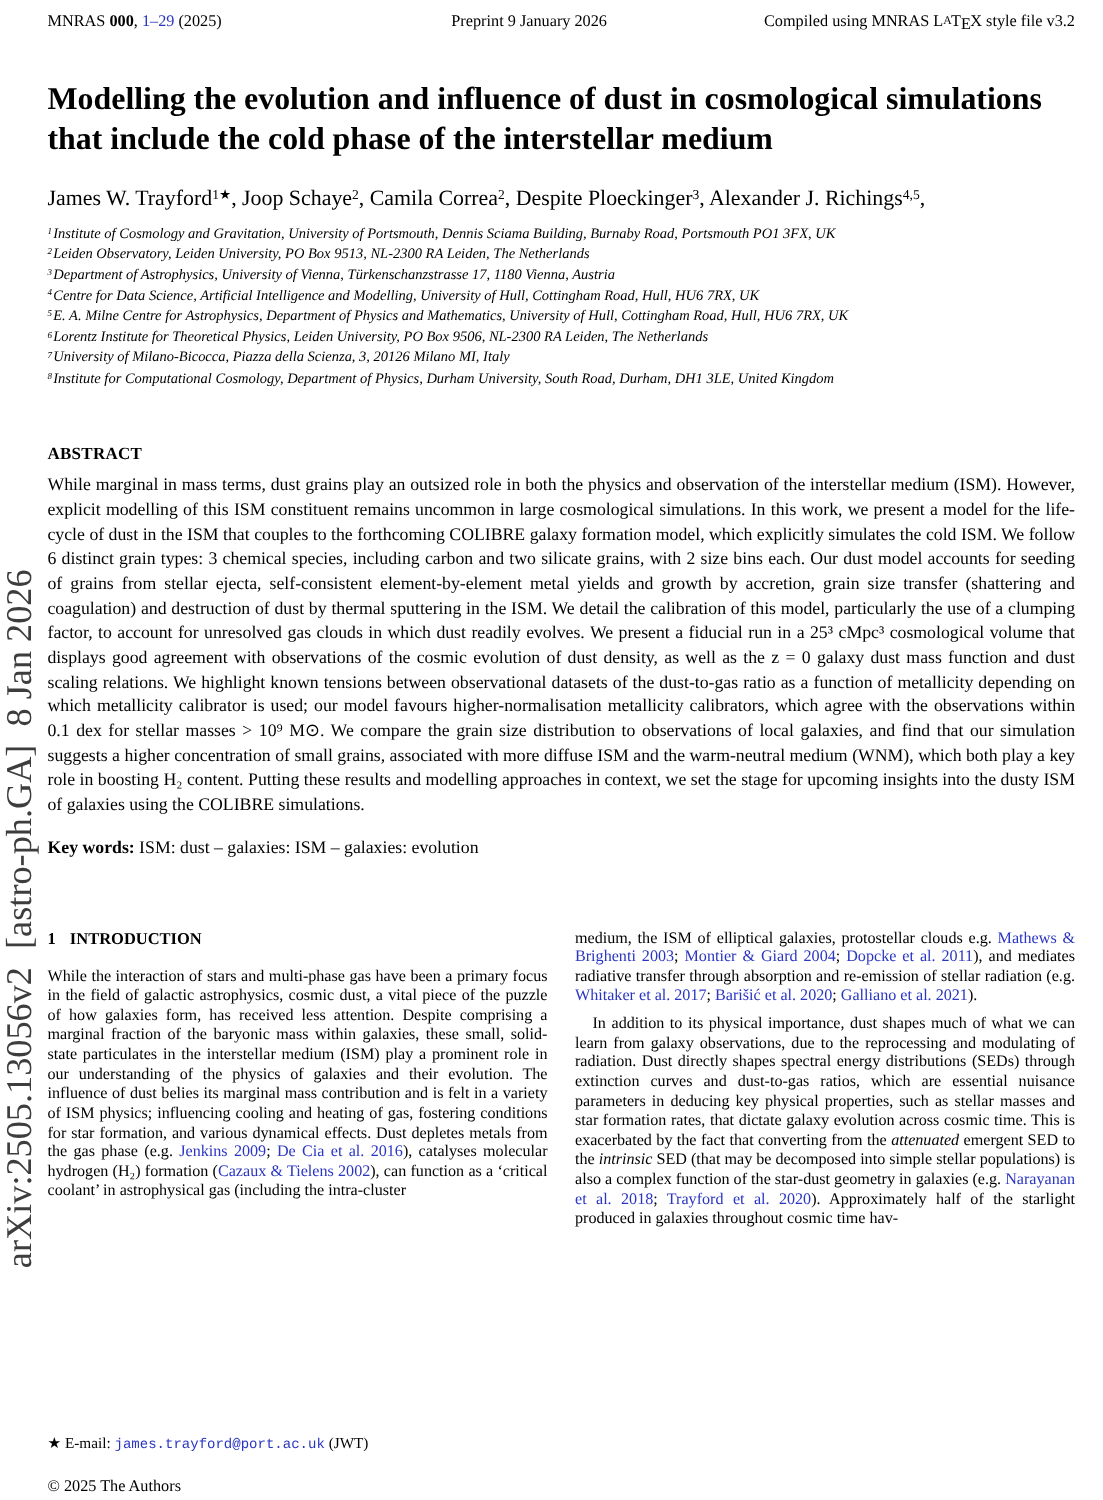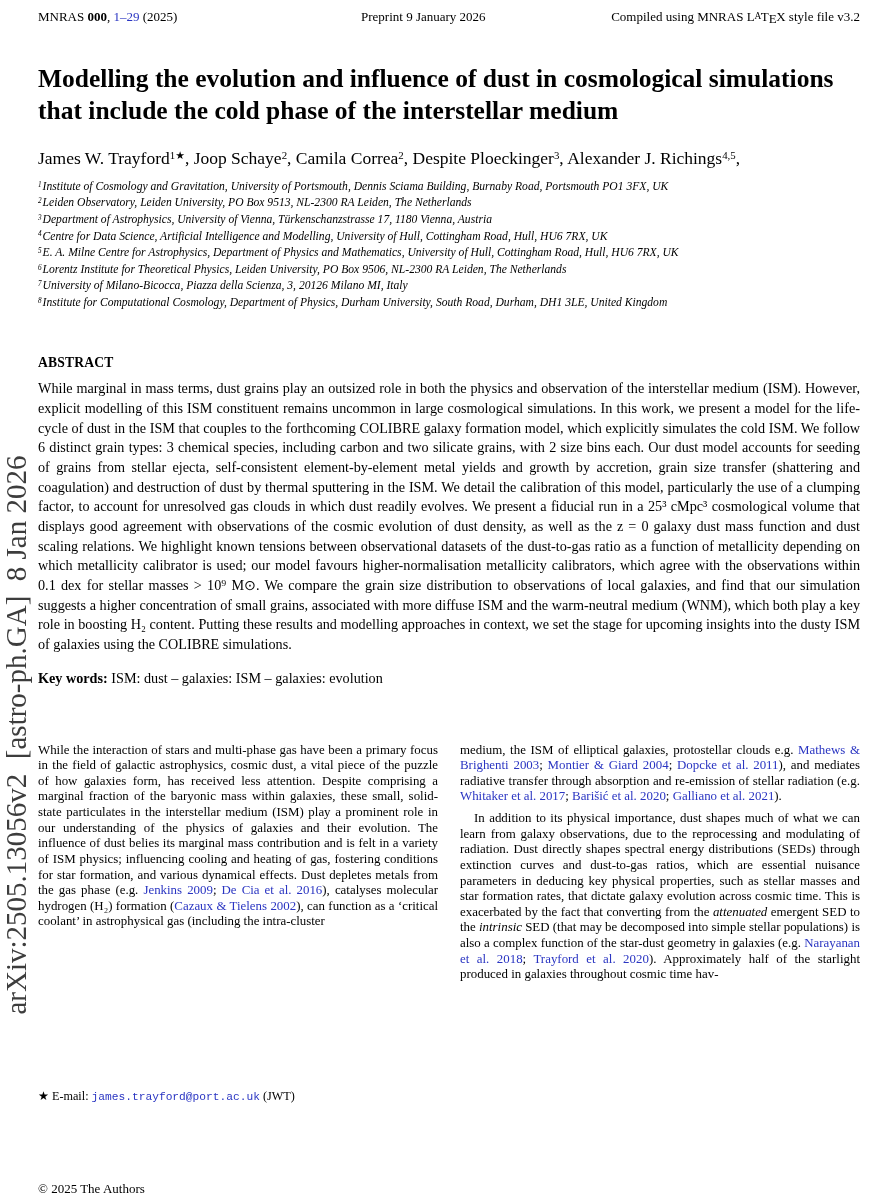--- a/index.html
+++ b/index.html
@@ -37,21 +37,21 @@
   .abs-head { margin-top:44px; font-weight:bold; font-size:13.6px; letter-spacing:0.2px; }
   .abs-text { margin-top:8px; font-size:14.2px; line-height:1.385; text-align:justify; }
   .keywords { margin-top:15px; font-size:14.2px; }
   .kw-label { font-weight:bold; }
 
   .columns { margin-top:56px; display:flex; gap:22px; }
   .col { flex:1; font-size:12.9px; line-height:1.21; text-align:justify; }
   .col h2 { font-size:13.2px; font-weight:bold; margin-bottom:15px; word-spacing:8px; }
   .para-indent { text-indent:14px; margin-top:6px; }
 
-  .footnote { position:absolute; left:38px; top:1089px; width:402px; font-size:12.2px; }
+  .footnote { position:absolute; left:38px; top:1147px; width:402px; font-size:12.2px; }
   .footer   { position:absolute; left:38px; top:1181px; font-size:13px; }
 
   
   .seg-cite { color:#2a35c2; }
   .seg-mono { font-family:"Liberation Mono","DejaVu Sans Mono",monospace; color:#2a35c2; font-size:92%; }
   .seg-b { font-weight:bold; }
   .seg-it { font-style:italic; }
   .seg-sup { font-size:62%; position:relative; top:-0.48em; }
   .seg-la { font-size:72%; position:relative; top:-0.22em; letter-spacing:-0.5px; }
   .seg-le { position:relative; top:0.18em; letter-spacing:-0.5px; }
@@ -90,20 +90,21 @@
 
 
     <div class="abstract">
       <div class="abs-head">ABSTRACT</div>
       <p class="abs-text">While marginal in mass terms, dust grains play an outsized role in both the physics and observation of the interstellar medium (ISM). However, explicit modelling of this ISM constituent remains uncommon in large cosmological simulations. In this work, we present a model for the life-cycle of dust in the ISM that couples to the forthcoming COLIBRE galaxy formation model, which explicitly simulates the cold ISM. We follow 6 distinct grain types: 3 chemical species, including carbon and two silicate grains, with 2 size bins each. Our dust model accounts for seeding of grains from stellar ejecta, self-consistent element-by-element metal yields and growth by accretion, grain size transfer (shattering and coagulation) and destruction of dust by thermal sputtering in the ISM. We detail the calibration of this model, particularly the use of a clumping factor, to account for unresolved gas clouds in which dust readily evolves. We present a fiducial run in a 25³ cMpc³ cosmological volume that displays good agreement with observations of the cosmic evolution of dust density, as well as the z = 0 galaxy dust mass function and dust scaling relations. We highlight known tensions between observational datasets of the dust-to-gas ratio as a function of metallicity depending on which metallicity calibrator is used; our model favours higher-normalisation metallicity calibrators, which agree with the observations within 0.1 dex for stellar masses &gt; 10⁹ M⊙. We compare the grain size distribution to observations of local galaxies, and find that our simulation suggests a higher concentration of small grains, associated with more diffuse ISM and the warm-neutral medium (WNM), which both play a key role in boosting H₂ content. Putting these results and modelling approaches in context, we set the stage for upcoming insights into the dusty ISM of galaxies using the COLIBRE simulations.</p>
       <p class="keywords"><span class="kw-label">Key words:</span> <span>ISM: dust – galaxies: ISM – galaxies: evolution</span></p>
     </div>
 
     <div class="columns">
       <div class="col">
+        <h2>1 INTRODUCTION</h2>
         <p><span>While the interaction of stars and multi-phase gas have been a primary focus in the field of galactic astrophysics, cosmic dust, a vital piece of the puzzle of how galaxies form, has received less attention. Despite comprising a marginal fraction of the baryonic mass within galaxies, these small, solid-state particulates in the interstellar medium (ISM) play a prominent role in our understanding of the physics of galaxies and their evolution. The influence of dust belies its marginal mass contribution and is felt in a variety of ISM physics; influencing cooling and heating of gas, fostering conditions for star formation, and various dynamical effects. Dust depletes metals from the gas phase (e.g. </span><span class="seg-cite">Jenkins 2009</span><span>; </span><span class="seg-cite">De Cia et al. 2016</span><span>), catalyses molecular hydrogen (H₂) formation (</span><span class="seg-cite">Cazaux &amp; Tielens 2002</span><span>), can function as a ‘critical coolant’ in astrophysical gas (including the intra-cluster</span></p>
       </div>
       <div class="col">
         <p><span>medium, the ISM of elliptical galaxies, protostellar clouds e.g. </span><span class="seg-cite">Mathews &amp; Brighenti 2003</span><span>; </span><span class="seg-cite">Montier &amp; Giard 2004</span><span>; </span><span class="seg-cite">Dopcke et al. 2011</span><span>), and mediates radiative transfer through absorption and re-emission of stellar radiation (e.g. </span><span class="seg-cite">Whitaker et al. 2017</span><span>; </span><span class="seg-cite">Barišić et al. 2020</span><span>; </span><span class="seg-cite">Galliano et al. 2021</span><span>).</span></p>
         <p class="para-indent"><span>In addition to its physical importance, dust shapes much of what we can learn from galaxy observations, due to the reprocessing and modulating of radiation. Dust directly shapes spectral energy distributions (SEDs) through extinction curves and dust-to-gas ratios, which are essential nuisance parameters in deducing key physical properties, such as stellar masses and star formation rates, that dictate galaxy evolution across cosmic time. This is exacerbated by the fact that converting from the </span><span class="seg-it">attenuated</span><span> emergent SED to the </span><span class="seg-it">intrinsic</span><span> SED (that may be decomposed into simple stellar populations) is also a complex function of the star-dust geometry in galaxies (e.g. </span><span class="seg-cite">Narayanan et al. 2018</span><span>; </span><span class="seg-cite">Trayford et al. 2020</span><span>). Approximately half of the starlight produced in galaxies throughout cosmic time hav-</span></p>
       </div>
     </div>
 
   </div>
 

